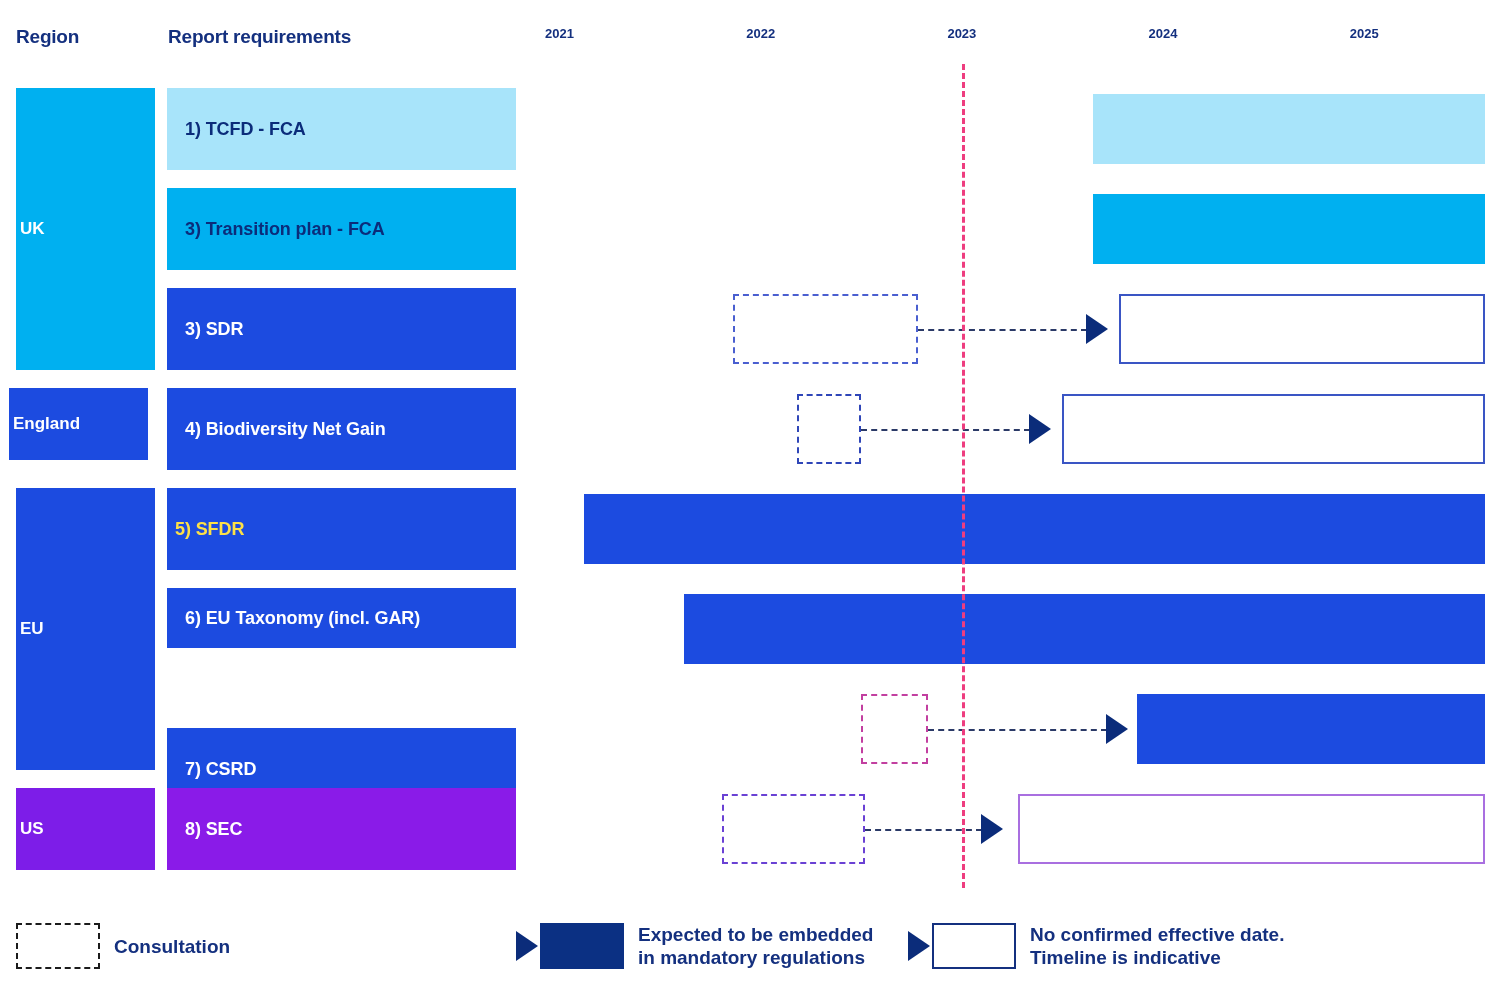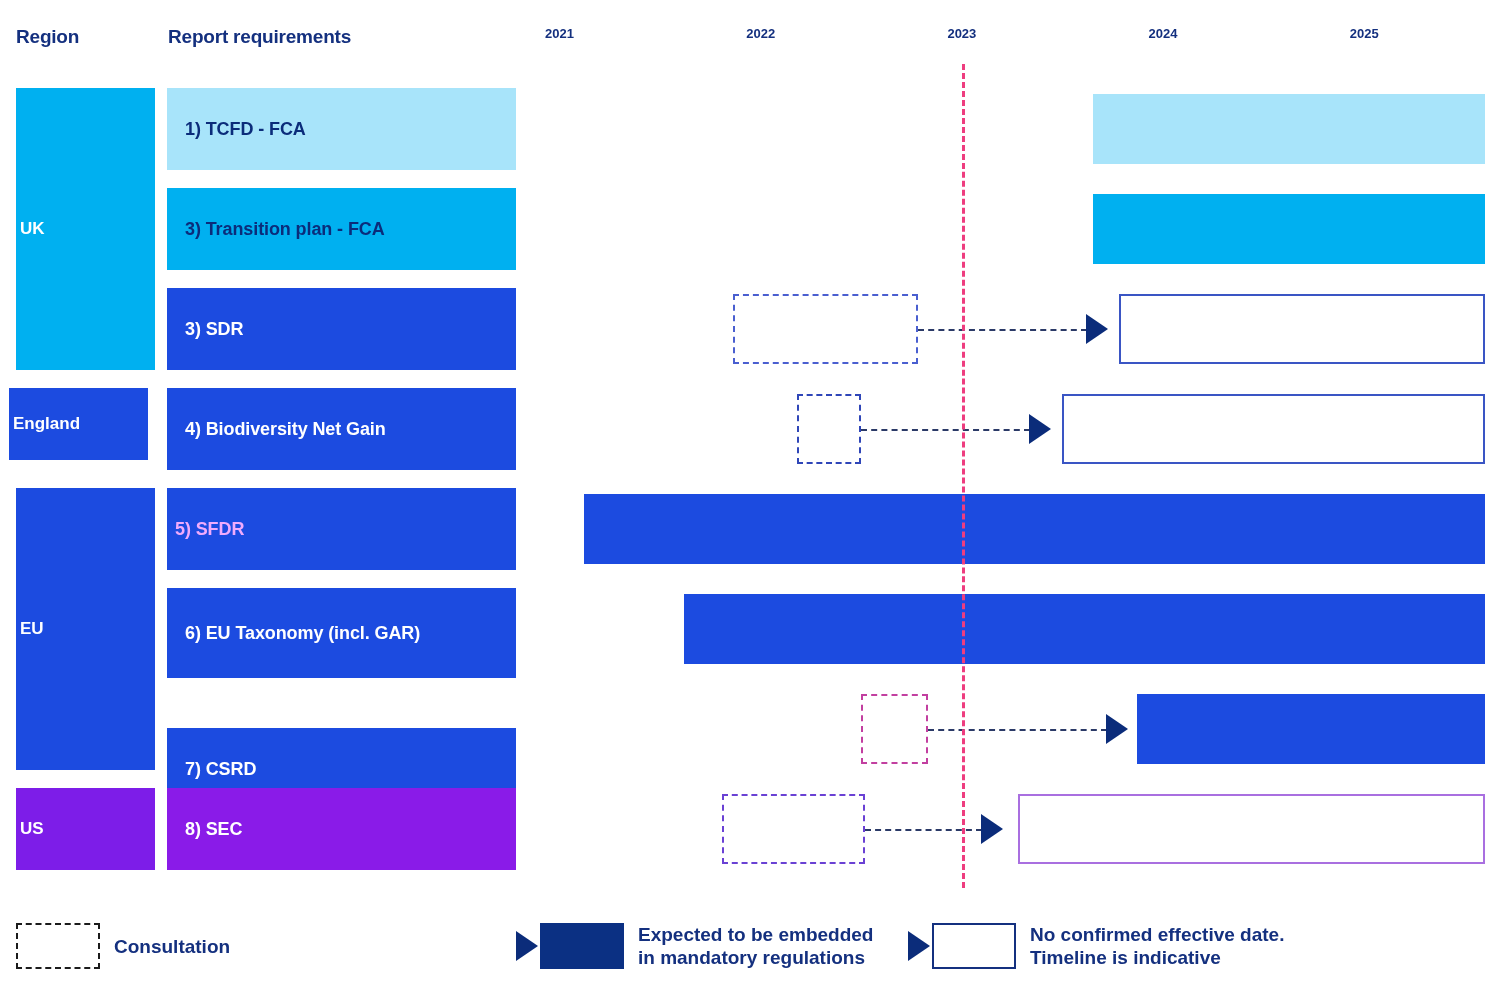--- a/index.html
+++ b/index.html
@@ -150,24 +150,24 @@
       </div>
       <div class="req-cell" style="left: 167px; top: 188px; width: 349px; height: 82px; background: rgb(0, 176, 240); color: rgb(11, 44, 122);">
         <span>3) Transition plan - FCA</span>
       </div>
       <div class="req-cell" style="left: 167px; top: 288px; width: 349px; height: 82px; background: rgb(28, 75, 224); color: rgb(255, 255, 255);">
         <span>3) SDR</span>
       </div>
       <div class="req-cell" style="left: 167px; top: 388px; width: 349px; height: 82px; background: rgb(28, 75, 224); color: rgb(255, 255, 255);">
         <span>4) Biodiversity Net Gain</span>
       </div>
-      <div class="req-cell" style="left: 167px; top: 488px; width: 349px; height: 82px; background: rgb(28, 75, 224); color: #f0abfc; padding-left: 8px;">
+      <div class="req-cell" style="left: 167px; top: 488px; width: 349px; height: 82px; background: rgb(28, 75, 224); color: #fde047; padding-left: 8px;">
         <span>5) SFDR</span>
       </div>
-      <div class="req-cell" style="left: 167px; top: 588px; width: 349px; height: 90px; background: rgb(28, 75, 224); color: rgb(255, 255, 255);">
+      <div class="req-cell" style="left: 167px; top: 588px; width: 349px; height: 60px; background: rgb(28, 75, 224); color: rgb(255, 255, 255);">
         <span>6) EU Taxonomy (incl. GAR)</span>
       </div>
       <div class="req-cell" style="left: 167px; top: 728px; width: 349px; height: 82px; background: rgb(28, 75, 224); color: rgb(255, 255, 255);">
         <span>7) CSRD</span>
       </div>
       <div class="req-cell" style="left: 167px; top: 788px; width: 349px; height: 82px; background: rgb(138, 27, 232); color: rgb(255, 255, 255); text-align: right;">
         <span>8) SEC</span>
       </div>
     </div>
 

